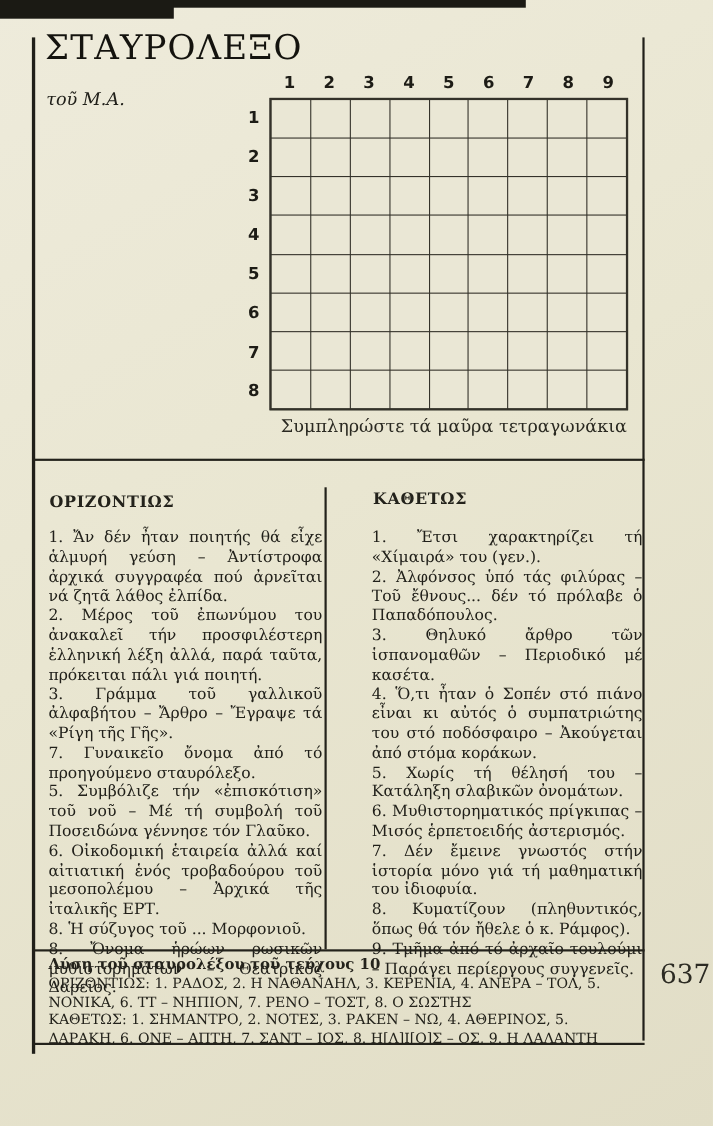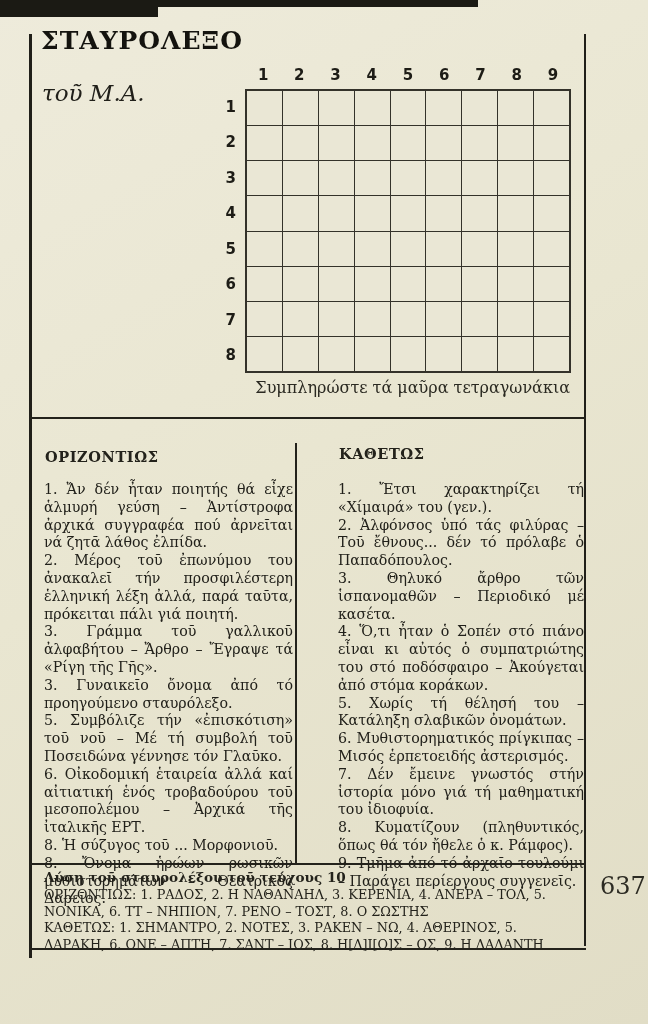--- a/index.html
+++ b/index.html
@@ -16,23 +16,23 @@
     width: 648px; height: 1024px;
     background: linear-gradient(150deg, #eeebdb 0%, #e9e6d1 45%, #e1ddc6 100%);
   }
   .scan-top { position: absolute; top: 0; left: 0; width: 478px; height: 7px; background: #1b1a14; }
   .scan-top-left { position: absolute; top: 0; left: 0; width: 158px; height: 17px; background: #1b1a14; }
   .rule-left  { position: absolute; left: 29px;  top: 34px; width: 3px; height: 924px; background: #201f19; }
   .rule-right { position: absolute; left: 584px; top: 34px; width: 2px; height: 912px; background: #201f19; }
 
   .title {
     position: absolute; left: 41px; top: 26px; margin: 0;
-    font-size: 25px; font-weight: bold; letter-spacing: 1px; color: #14130e;
-  }
-  .byline { position: absolute; left: 42px; top: 80px; font-style: italic; font-size: 23px; color: #21201a; }
+    font-size: 31px; font-weight: normal; letter-spacing: 1px; color: #14130e;
+  }
+  .byline { position: absolute; left: 42px; top: 80px; font-style: italic; font-size: 16px; color: #21201a; }
 
   .col-nums {
     position: absolute; left: 245px; top: 66px; width: 326px;
     display: flex;
   }
   .col-nums span {
     flex: 1; text-align: center;
     font-family: "DejaVu Sans", sans-serif; font-weight: bold; font-size: 15px; color: #1d1c16;
   }
   .row-nums {
@@ -184,21 +184,21 @@
   <div class="clues-mid"></div>
   <div class="clues-bottom"></div>
 
   <div class="across-header">ΟΡΙΖΟΝΤΙΩΣ</div>
   <div class="down-header">ΚΑΘΕΤΩΣ</div>
 
   <div class="across-clues">
     <p class="clue">1. Ἄν δέν ἦταν ποιητής θά εἶχε ἁλμυρή γεύση – Ἀντίστροφα ἀρχικά συγγραφέα πού ἀρνεῖται νά ζητᾶ λάθος ἐλπίδα.</p>
     <p class="clue">2. Μέρος τοῦ ἐπωνύμου του ἀνακαλεῖ τήν προσφιλέστερη ἑλληνική λέξη ἀλλά, παρά ταῦτα, πρόκειται πάλι γιά ποιητή.</p>
     <p class="clue">3. Γράμμα τοῦ γαλλικοῦ ἀλφαβήτου – Ἄρθρο – Ἔγραψε τά «Ρίγη τῆς Γῆς».</p>
-    <p class="clue">3. Γυναικεῖο ὄνομα ἀπό τό προηγούμενο σταυρόλεξο.</p>
+    <p class="clue">7. Γυναικεῖο ὄνομα ἀπό τό προηγούμενο σταυρόλεξο.</p>
     <p class="clue">5. Συμβόλιζε τήν «ἐπισκότιση» τοῦ νοῦ – Μέ τή συμβολή τοῦ Ποσειδώνα γέννησε τόν Γλαῦκο.</p>
     <p class="clue">6. Οἰκοδομική ἑταιρεία ἀλλά καί αἰτιατική ἑνός τροβαδούρου τοῦ μεσοπολέμου – Ἀρχικά τῆς ἰταλικῆς ΕΡΤ.</p>
     <p class="clue">8. Ἡ σύζυγος τοῦ ... Μορφονιοῦ.</p>
     <p class="clue">8. Ὄνομα ἡρώων ρωσικῶν μυθιστορημάτων – Θεατρικός Δαρεῖος.</p>
   </div>
 
   <div class="down-clues">
     <p class="clue">1. Ἔτσι χαρακτηρίζει τή «Χίμαιρά» του (γεν.).</p>
     <p class="clue">2. Ἀλφόνσος ὑπό τάς φιλύρας – Τοῦ ἔθνους... δέν τό πρόλαβε ὁ Παπαδόπουλος.</p>
     <p class="clue">3. Θηλυκό ἄρθρο τῶν ἱσπανομαθῶν – Περιοδικό μέ κασέτα.</p>

